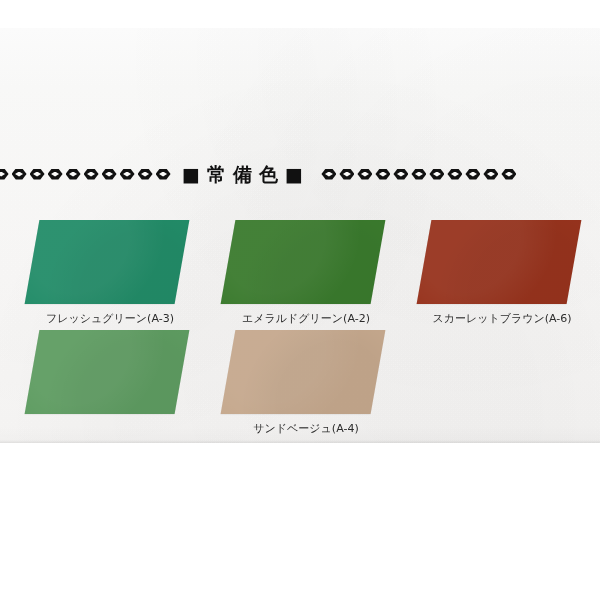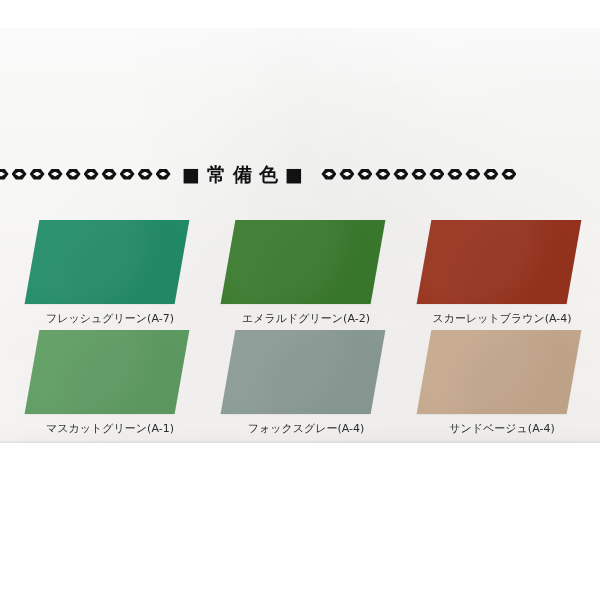--- a/index.html
+++ b/index.html
@@ -202,56 +202,47 @@
 
   <div class="grid">
 
     <div class="row">
       <div class="cell">
         <div class="chip-wrap">
           <div class="chip" style="background-color: rgb(34, 140, 104);">
             <div class="chip-tex"></div>
           </div>
         </div>
-        <div class="caption">フレッシュグリーン(A-7)</div>
+        <div class="caption">フレッシュグリーン(A-3)</div>
       </div>
       <div class="cell">
         <div class="chip-wrap">
           <div class="chip" style="background-color: rgb(58, 122, 45);">
             <div class="chip-tex"></div>
           </div>
         </div>
         <div class="caption">エメラルドグリーン(A-2)</div>
       </div>
       <div class="cell">
         <div class="chip-wrap">
           <div class="chip" style="background-color: rgb(151, 51, 29);">
             <div class="chip-tex"></div>
           </div>
         </div>
-        <div class="caption">スカーレットブラウン(A-4)</div>
+        <div class="caption">スカーレットブラウン(A-6)</div>
       </div>
     </div>
 
     <div class="row">
       <div class="cell">
         <div class="chip-wrap">
           <div class="chip" style="background-color: rgb(94, 156, 97);">
             <div class="chip-tex"></div>
           </div>
         </div>
-        <div class="caption">マスカットグリーン(A-1)</div>
-      </div>
-      <div class="cell">
-        <div class="chip-wrap">
-          <div class="chip" style="background-color: rgb(138, 154, 149);">
-            <div class="chip-tex"></div>
-          </div>
-        </div>
-        <div class="caption">フォックスグレー(A-4)</div>
       </div>
       <div class="cell">
         <div class="chip-wrap">
           <div class="chip" style="background-color: rgb(197, 168, 141);">
             <div class="chip-tex"></div>
           </div>
         </div>
         <div class="caption">サンドベージュ(A-4)</div>
       </div>
     </div>

